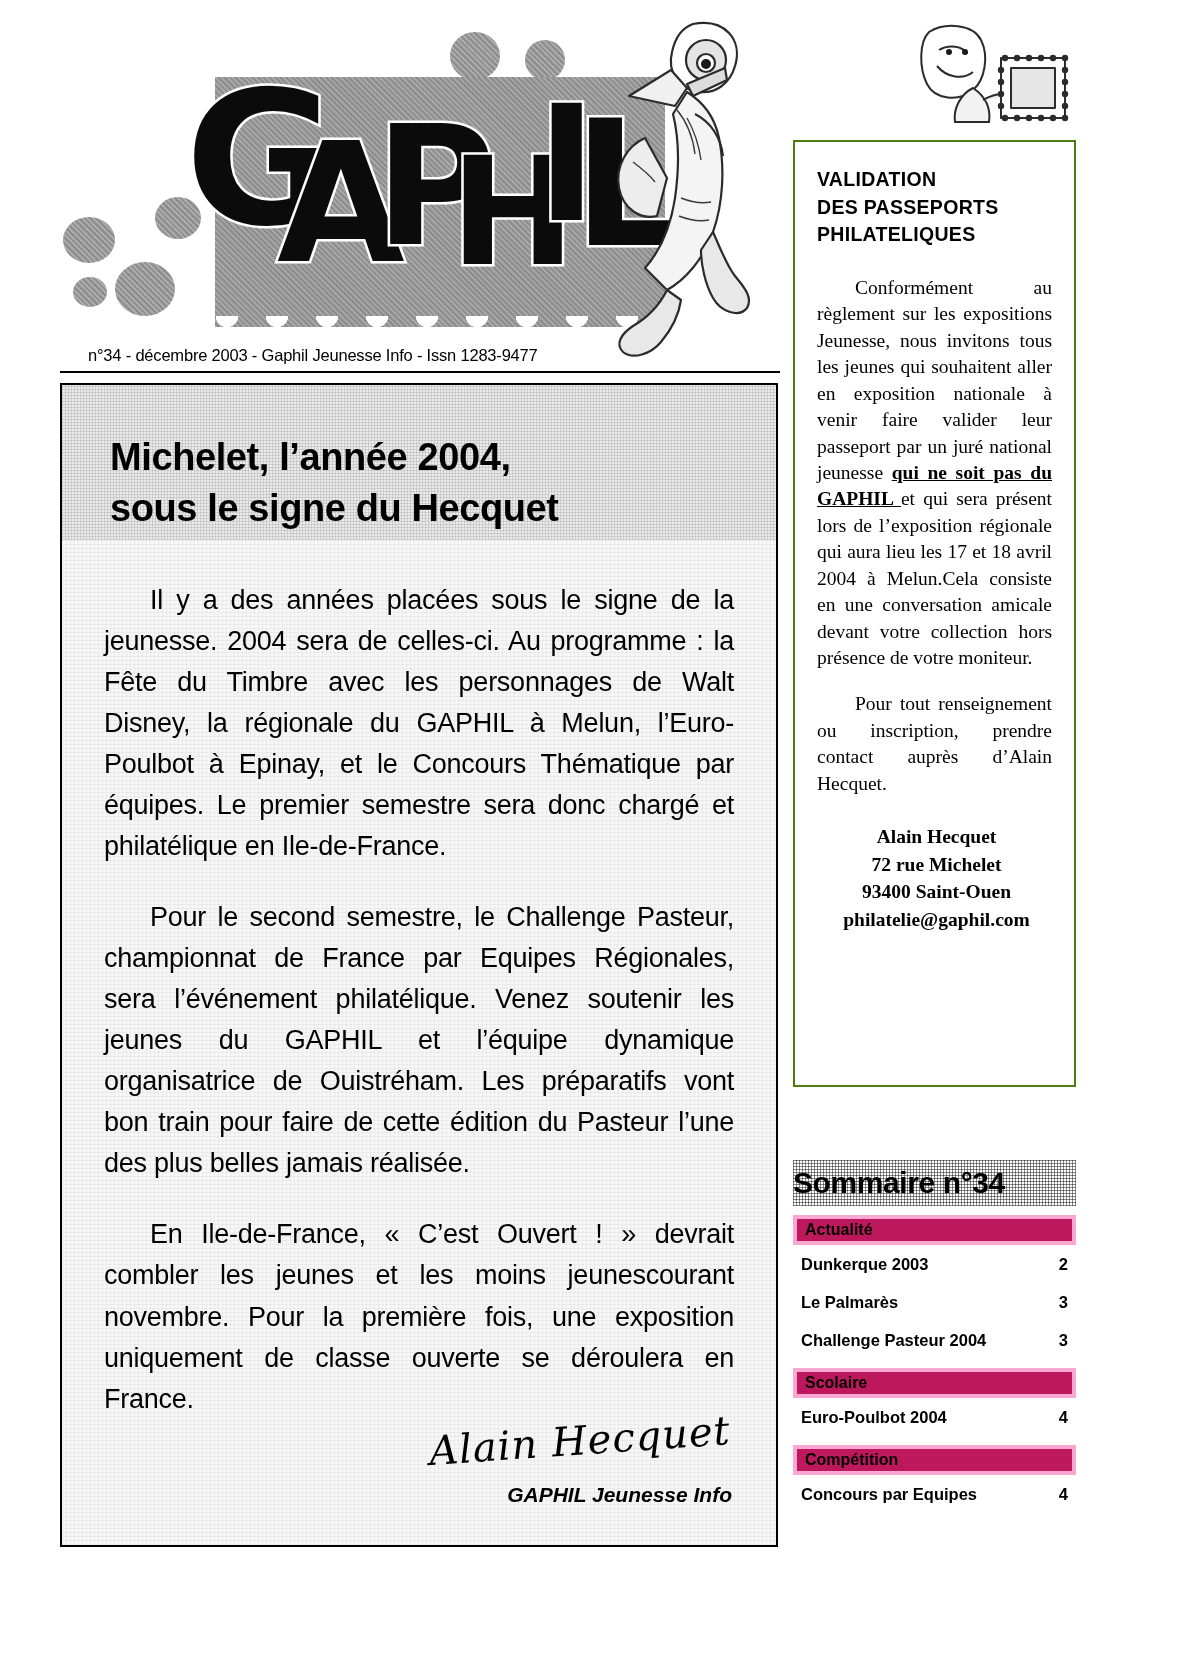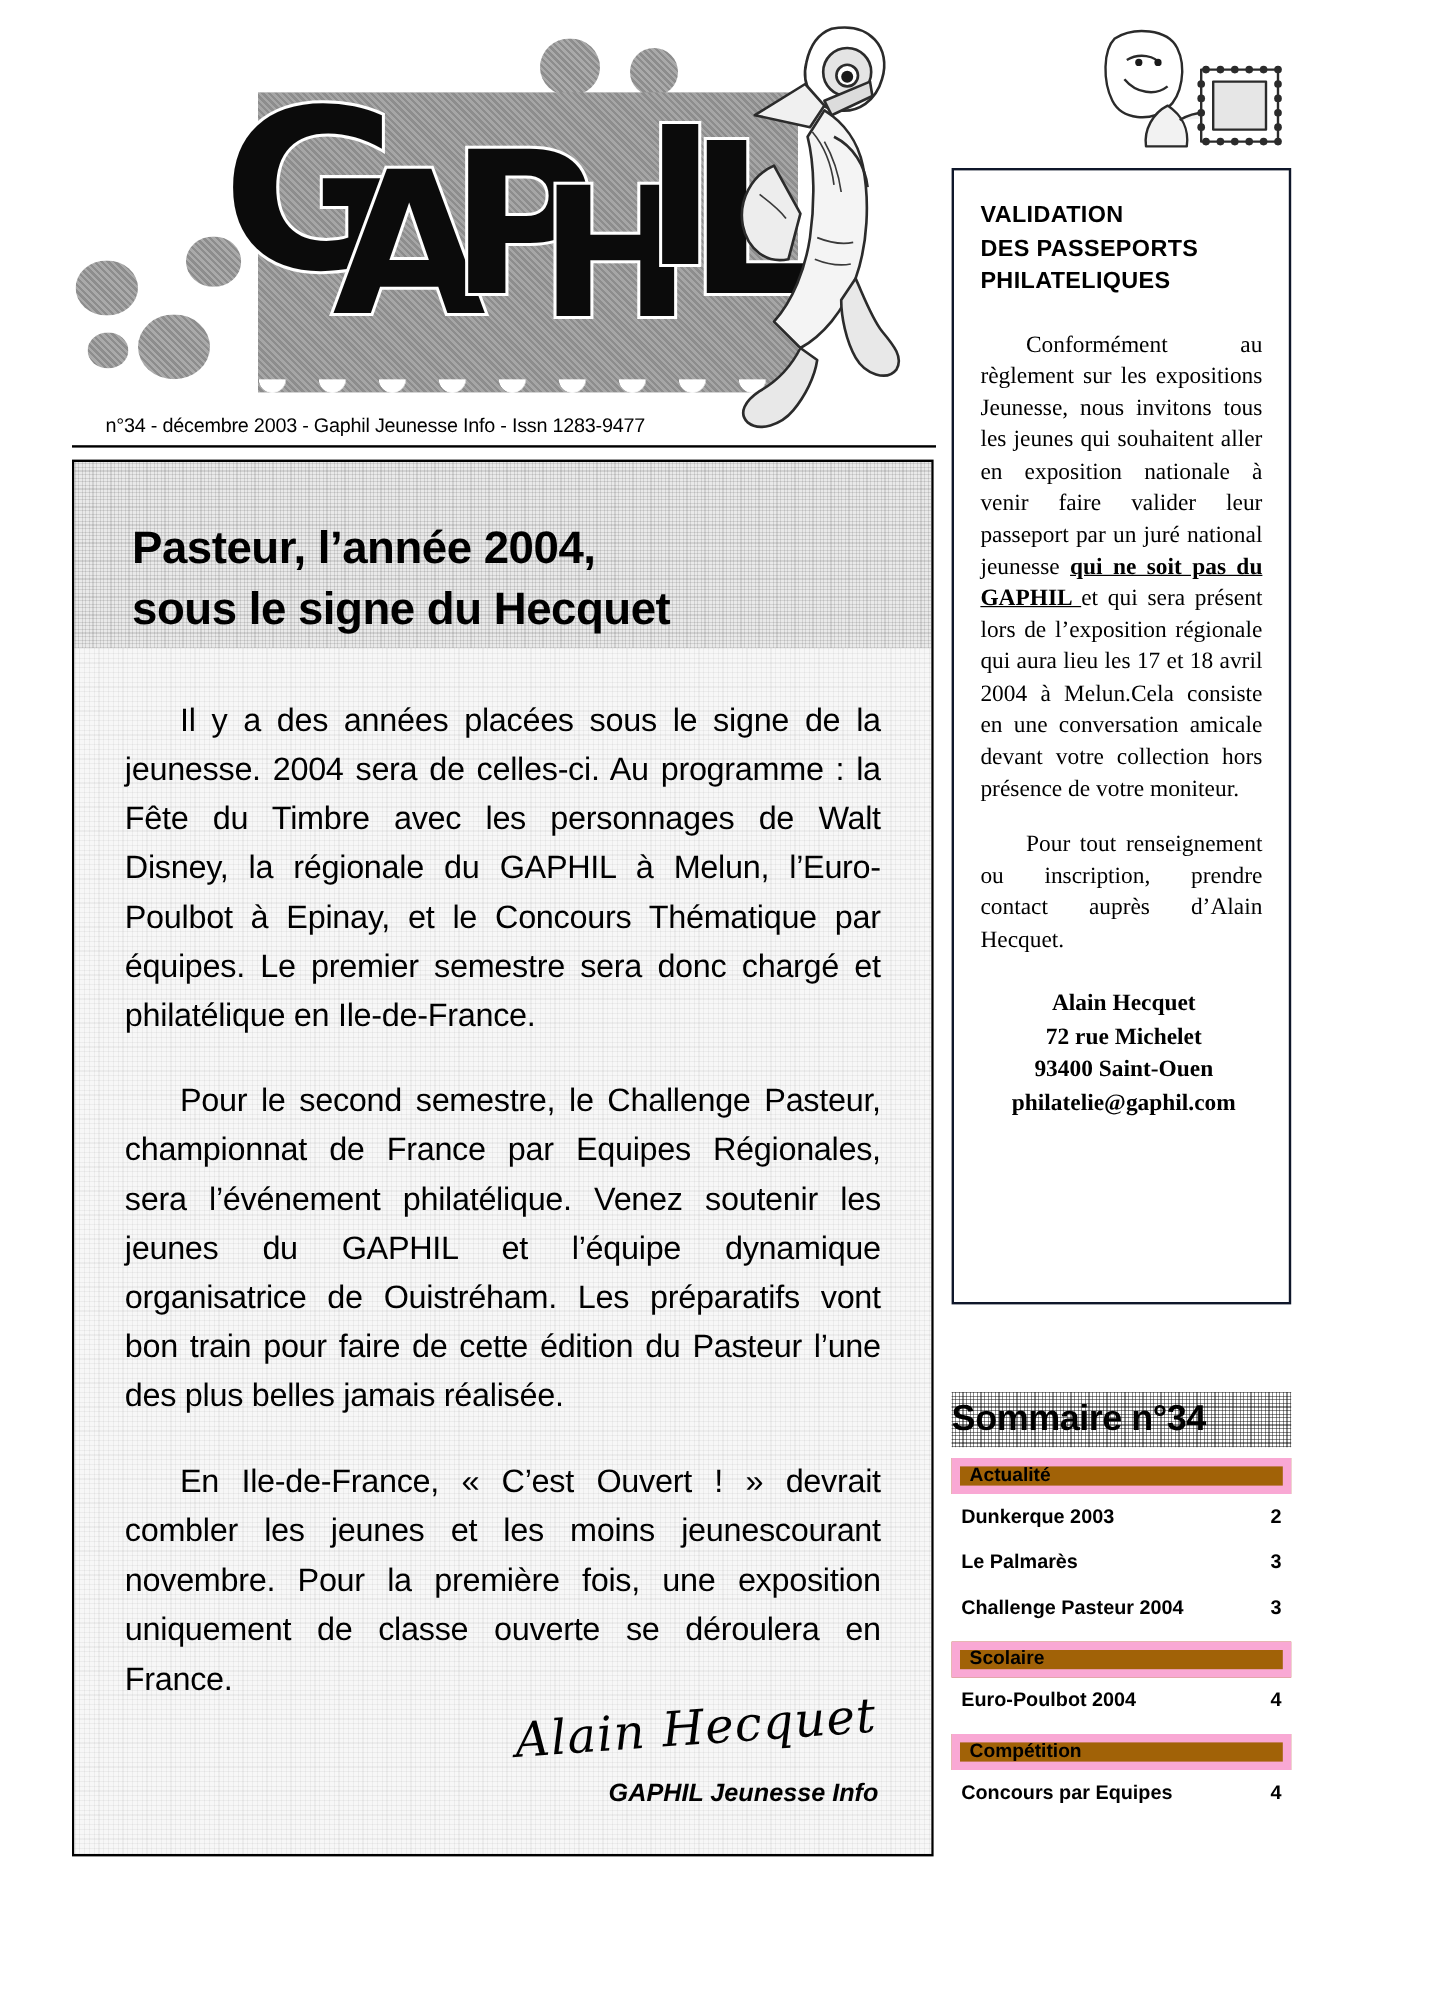--- a/index.html
+++ b/index.html
@@ -80,21 +80,21 @@
     transform-origin:right bottom;
   }
   #signature-credit{
     position:absolute;left:0;right:44px;bottom:38px;text-align:right;
     font-size:21px;font-weight:bold;font-style:italic;
   }
 
   
   #passport-box{
     position:absolute;left:793px;top:140px;width:283px;height:947px;
-    border:2px solid #0f172a;box-sizing:border-box;background:#fff;
+    border:2px solid #4d7c0f;box-sizing:border-box;background:#fff;
     padding:24px 18px 10px 22px;
   }
   #passport-title{
     font-size:19.5px;font-weight:bold;line-height:1.42;letter-spacing:.3px;
     margin-bottom:26px;
   }
   #passport-title span{display:block;}
   .sb-p{
     font-family:"Liberation Serif","DejaVu Serif",serif;
     font-size:19.5px;line-height:1.355;text-align:justify;text-indent:38px;
@@ -116,23 +116,23 @@
   #sommaire{position:absolute;left:793px;top:1160px;width:283px;}
   #sommaire-title{
     height:46px;display:flex;align-items:center;box-sizing:border-box;
     font-size:30px;font-weight:bold;letter-spacing:-.4px;
     background-color:#ffffff;
     background-image:
       repeating-linear-gradient(0deg,rgba(0,0,0,.45) 0 1px,transparent 1px 3px),
       repeating-linear-gradient(90deg,rgba(0,0,0,.45) 0 1px,transparent 1px 3px);
   }
   .toc-section{
-    border:7px solid #f9a8d4;box-sizing:border-box;height:30px;
+    border:4px solid #f9a8d4;box-sizing:border-box;height:30px;
     display:flex;align-items:center;padding:0 8px;margin-top:9px;
-    font-size:16px;font-weight:bold;background:#a16207;
+    font-size:16px;font-weight:bold;background:#be185d;
   }
   .toc-row{
     display:flex;align-items:center;justify-content:space-between;
     padding:0 8px 0 8px;height:38px;font-size:16.5px;font-weight:bold;
   }
   .toc-row .pg{font-weight:bold;}
 </style>
 </head>
 <body>
 
@@ -229,21 +229,21 @@
           <circle cx="86" cy="84" r="3.2"></circle>
       </g>
     </svg>
   </div>
 
   <div id="article">
     <div id="article-inner">
       <div id="headline-band"></div>
 
       <h1 id="headline">
-        <span class="l1">Pasteur, l’année 2004,</span>
+        <span class="l1">Michelet, l’année 2004,</span>
         <span class="l2">sous le signe du Hecquet</span>
       </h1>
 
       <div id="body-area">
         <p>Il y a des années placées sous le signe de la jeunesse. 2004 sera de celles-ci. Au programme : la Fête du Timbre avec les personnages de Walt Disney, la régionale du GAPHIL à Melun, l’Euro-Poulbot à Epinay, et le Concours Thématique par équipes. Le premier semestre sera donc chargé et philatélique en Ile-de-France.</p>
         <p>Pour le second semestre, le Challenge Pasteur, championnat de France par Equipes Régionales, sera l’événement philatélique. Venez soutenir les jeunes du GAPHIL et l’équipe dynamique organisatrice  de Ouistréham. Les préparatifs vont bon train pour faire de cette édition du Pasteur l’une des plus belles jamais réalisée.</p>
         <p>En Ile-de-France, « C’est Ouvert ! » devrait combler les jeunes et les moins jeunescourant novembre. Pour la première fois, une exposition uniquement de classe ouverte se déroulera en France.</p>
 
         <div id="signature">Alain Hecquet</div>
         <div id="signature-credit">GAPHIL Jeunesse Info</div>

